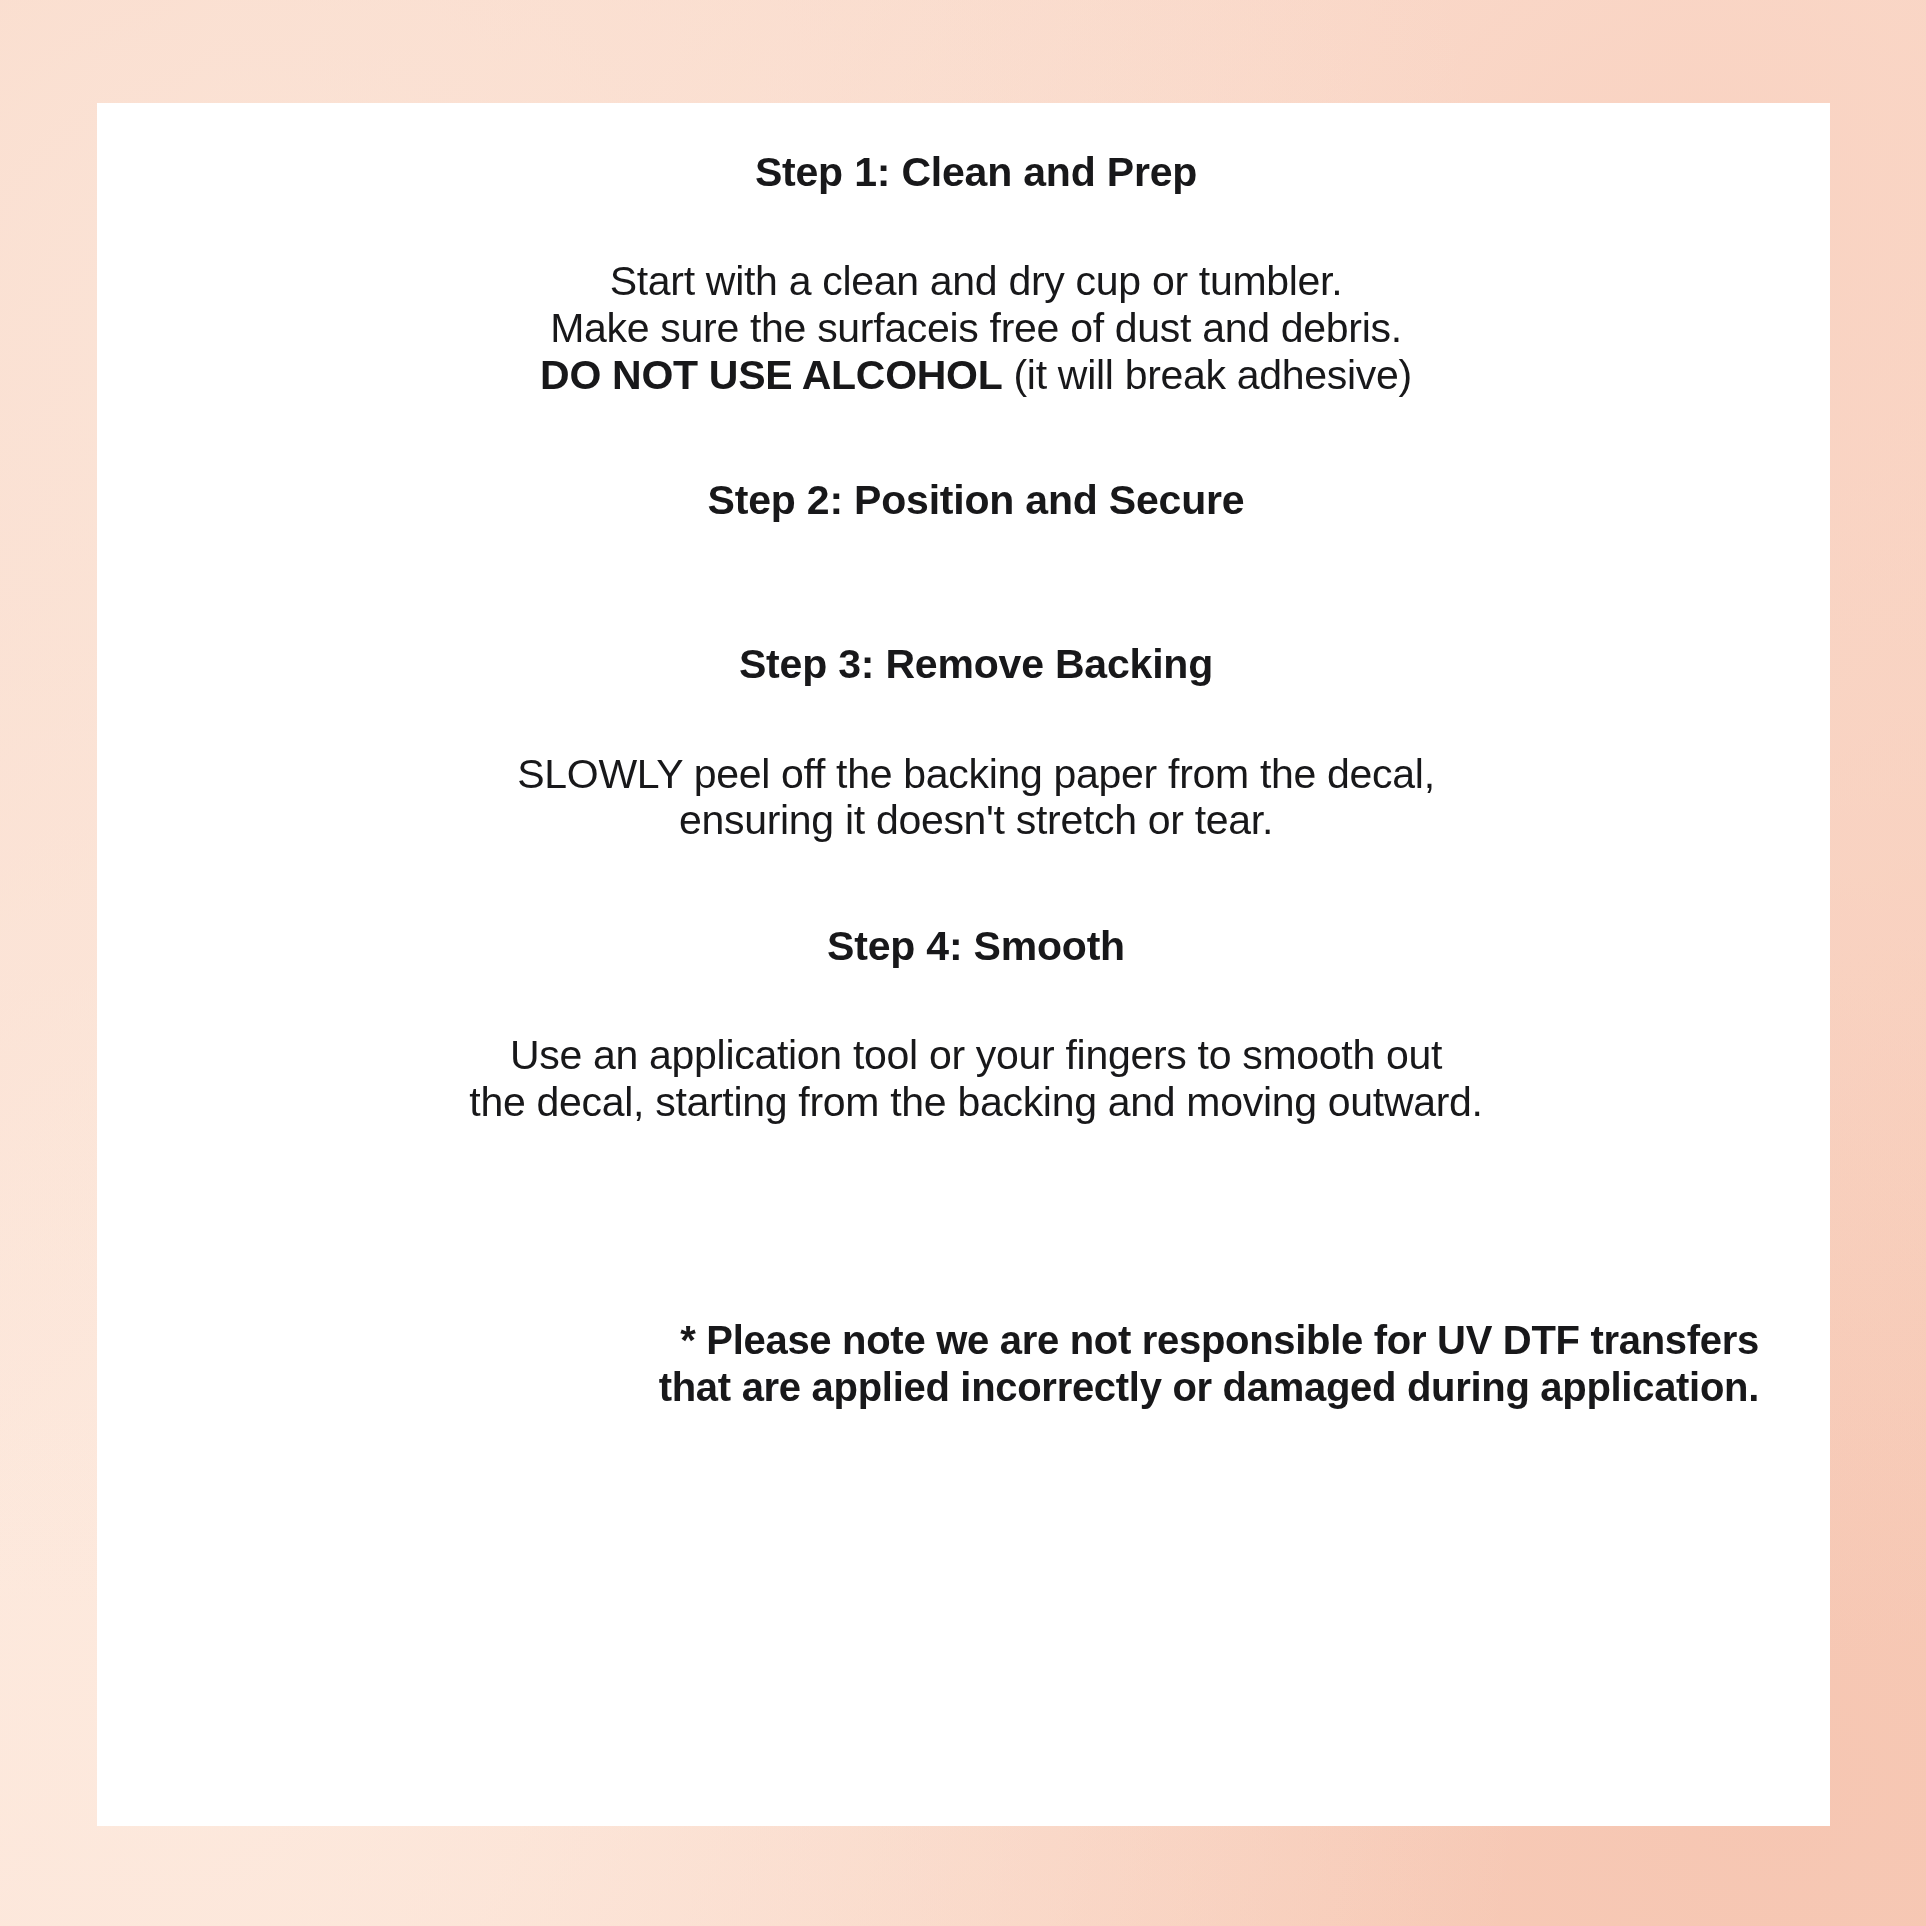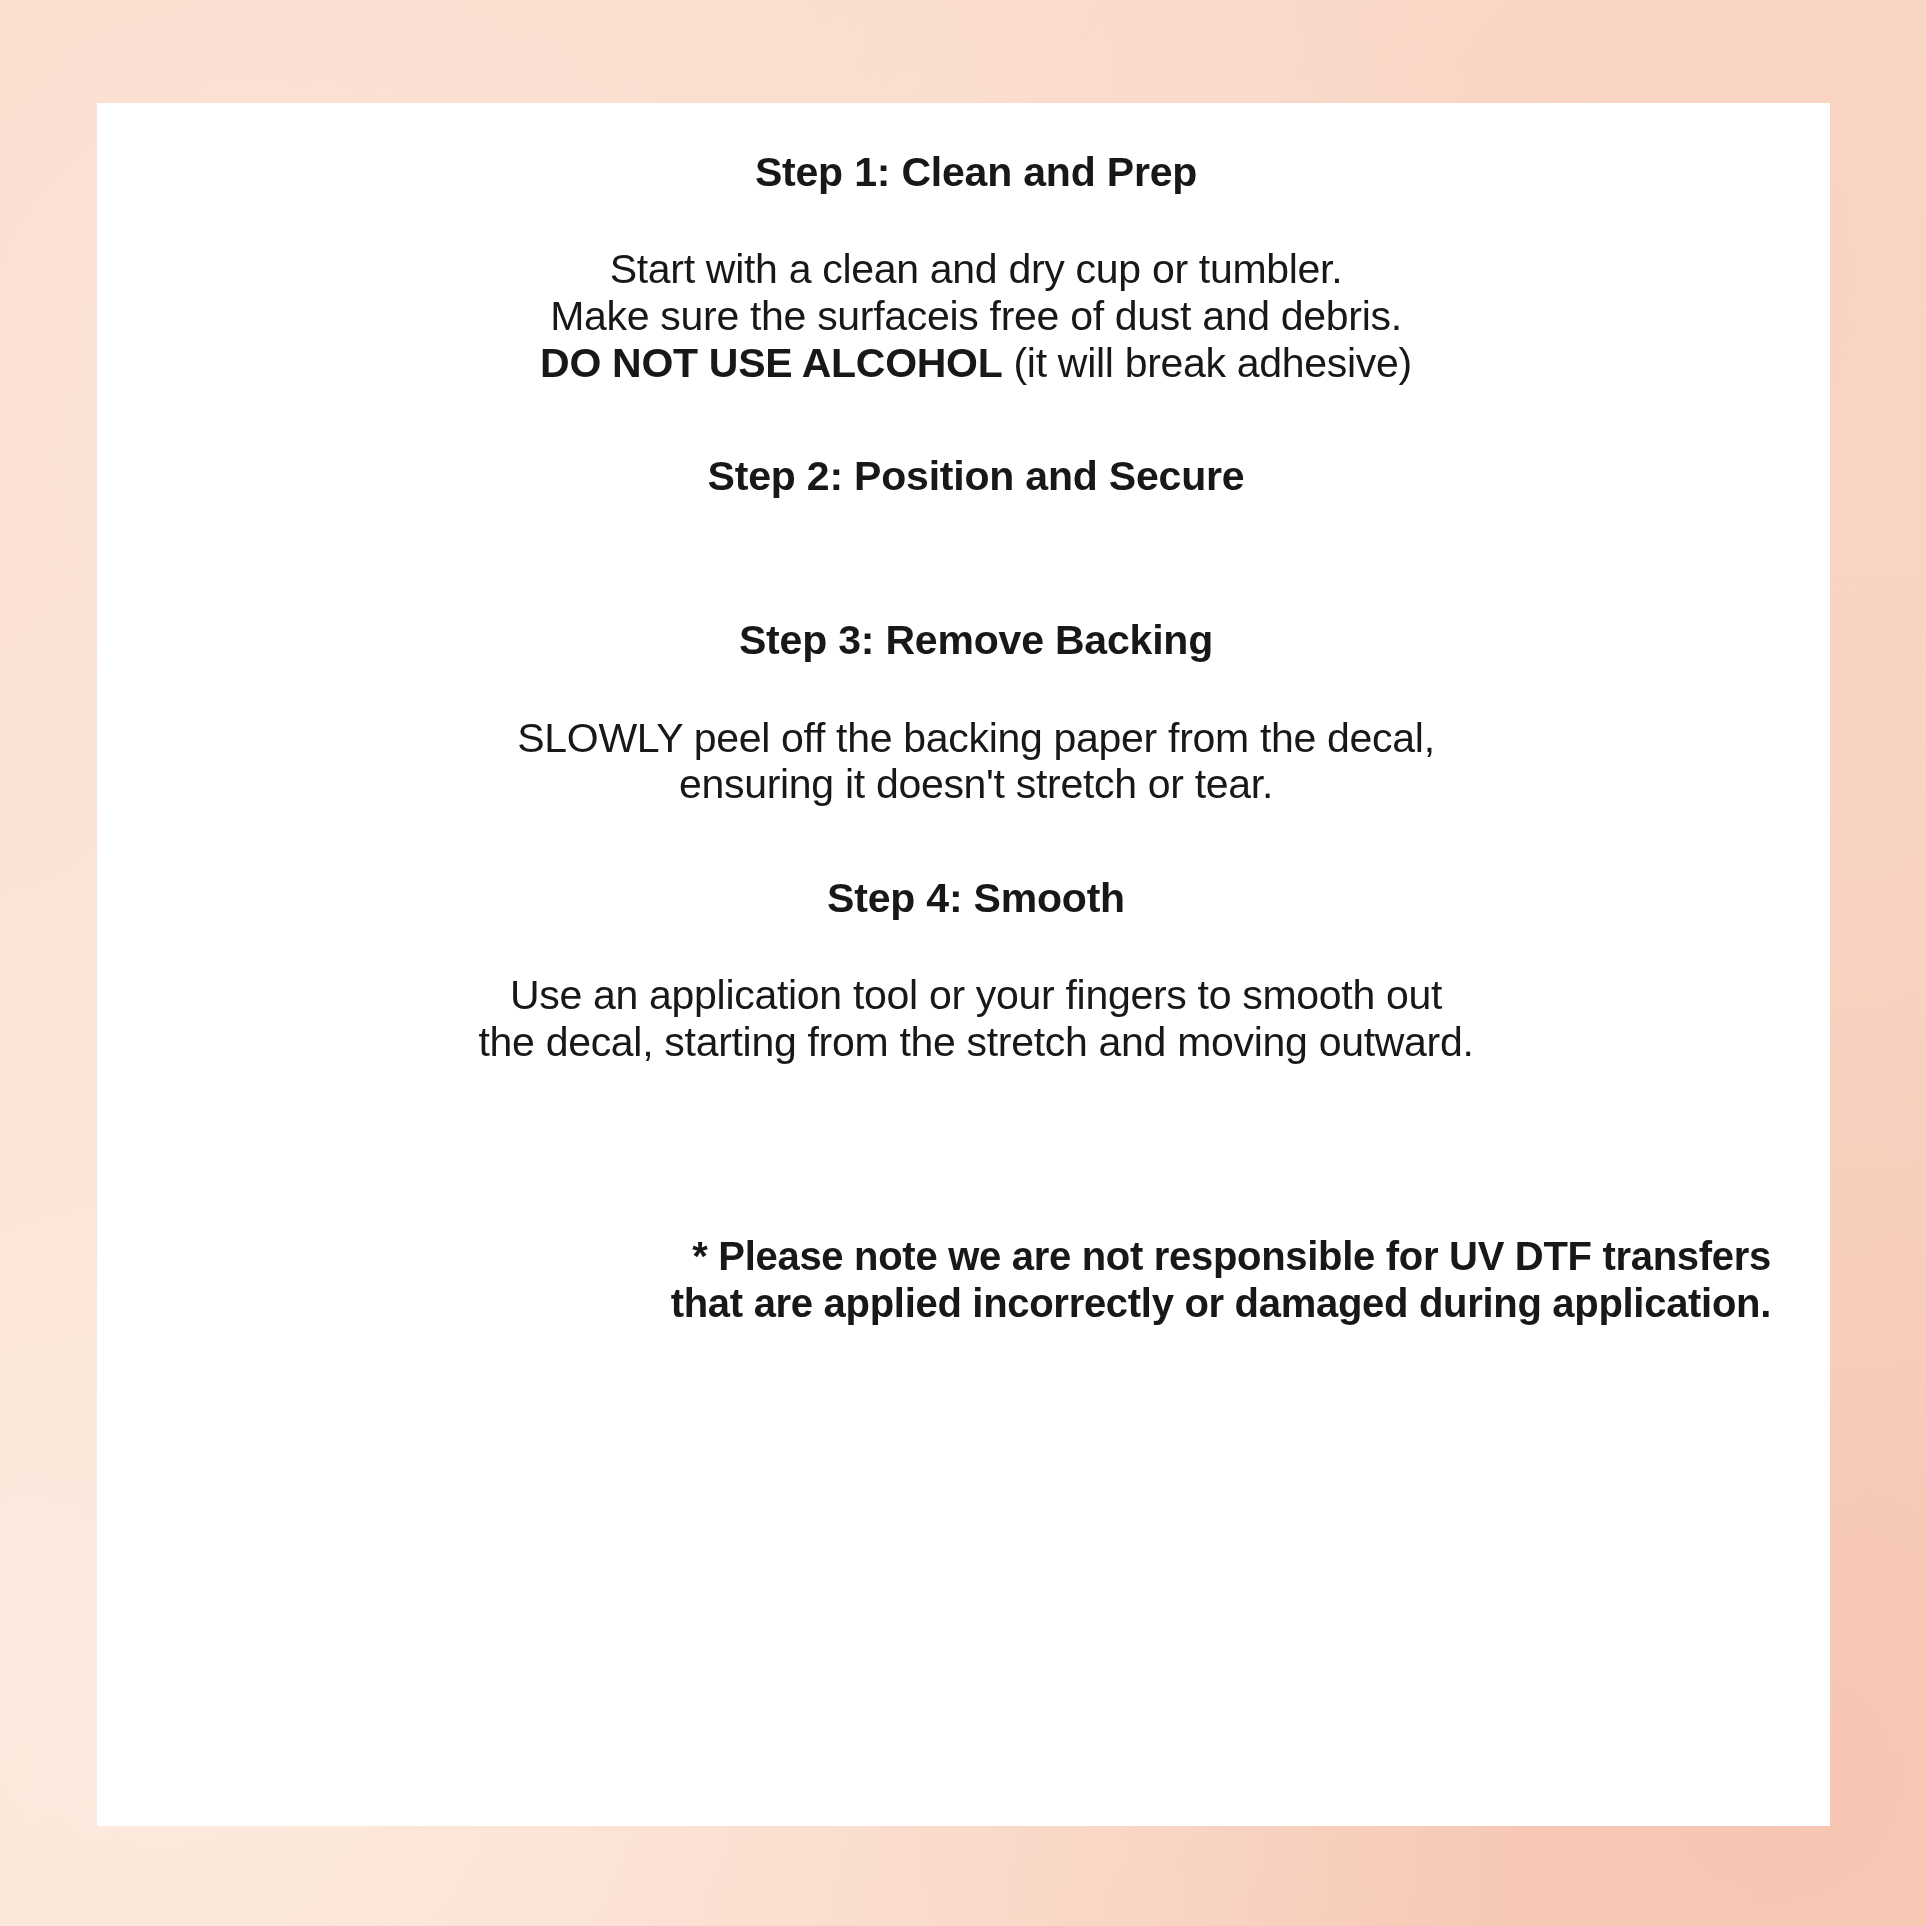--- a/index.html
+++ b/index.html
@@ -59,21 +59,21 @@
     line-height: 1.14;
     letter-spacing: -0.3px;
     margin: 0;
     white-space: nowrap;
   }
   .body-line .strong {
     font-weight: bold;
     text-align: center;
   }
   .body-block {
-    margin: 0;
+    margin: 12px;
   }
   .gap-after-title {
     height: 50px;
   }
   .gap-between-sections {
     height: 67px;
   }
   .gap-small {
     height: 50px;
   }
@@ -115,21 +115,21 @@
         <p class="body-line">SLOWLY peel off the backing paper from the decal,</p>
         <p class="body-line">ensuring  it doesn't stretch or tear.</p>
       </div>
 
       <div class="gap-between-sections"></div>
 
       <p class="step-title">Step 4: Smooth</p>
       <div class="gap-after-title"></div>
       <div class="body-block">
         <p class="body-line">Use an application tool or your fingers to smooth out</p>
-        <p class="body-line">the decal, starting from the stretch and moving outward.</p>
+        <p class="body-line">the decal, starting from the backing and moving outward.</p>
       </div>
 
       <div class="gap-between-sections"></div>
 
       <div class="gap-after-title"></div>
 
       <div class="gap-small"></div>
 
       <div class="body-block">
         <p class="footer-note">* Please note we are not responsible for UV DTF transfers</p>

